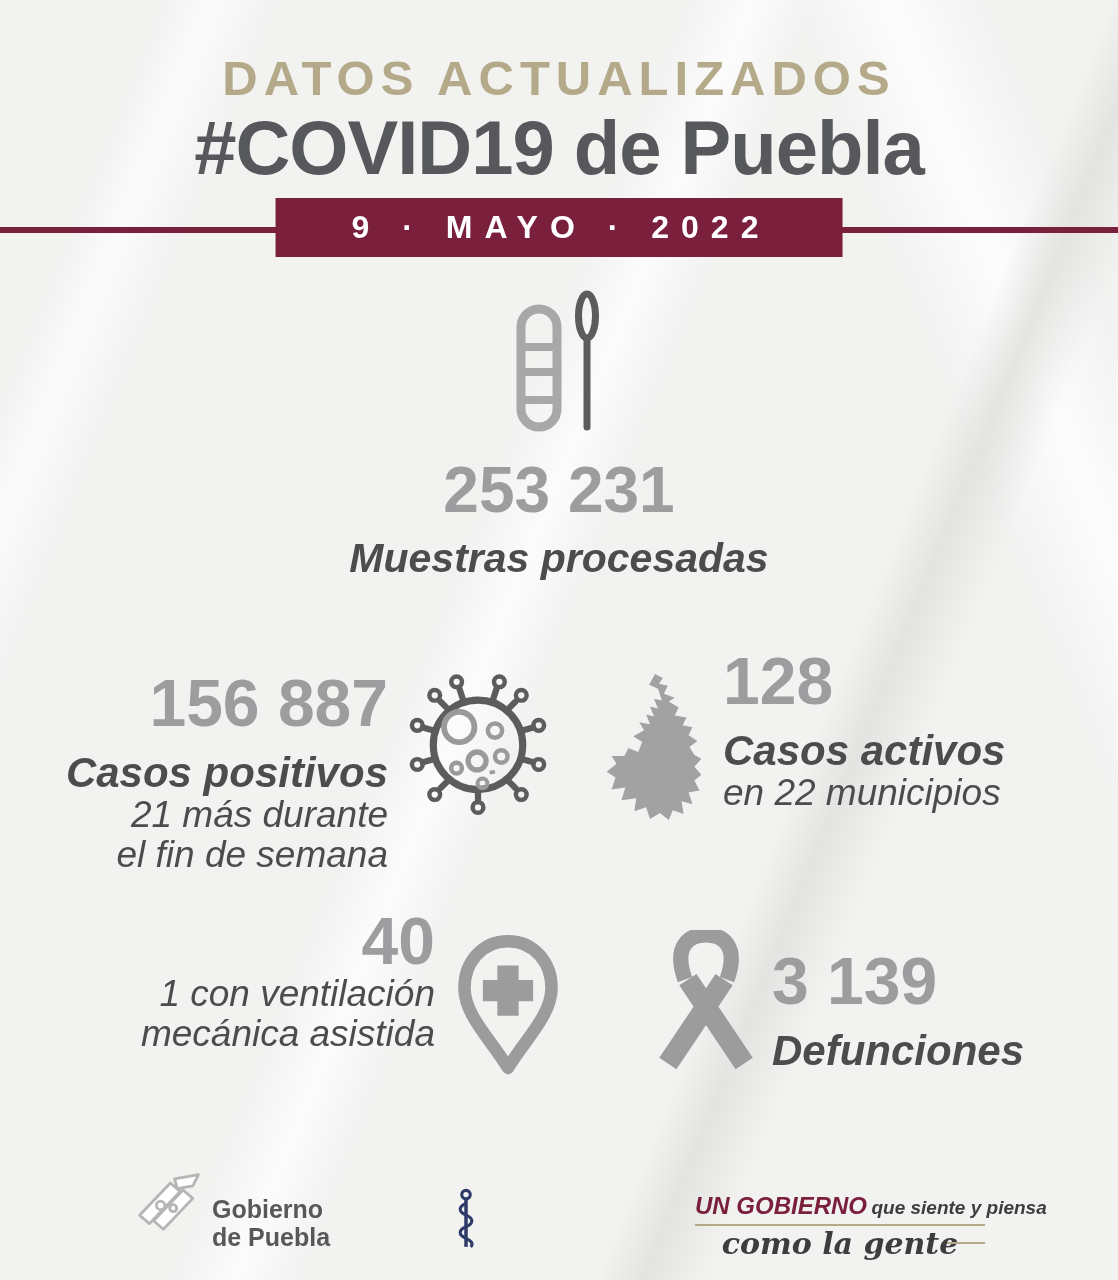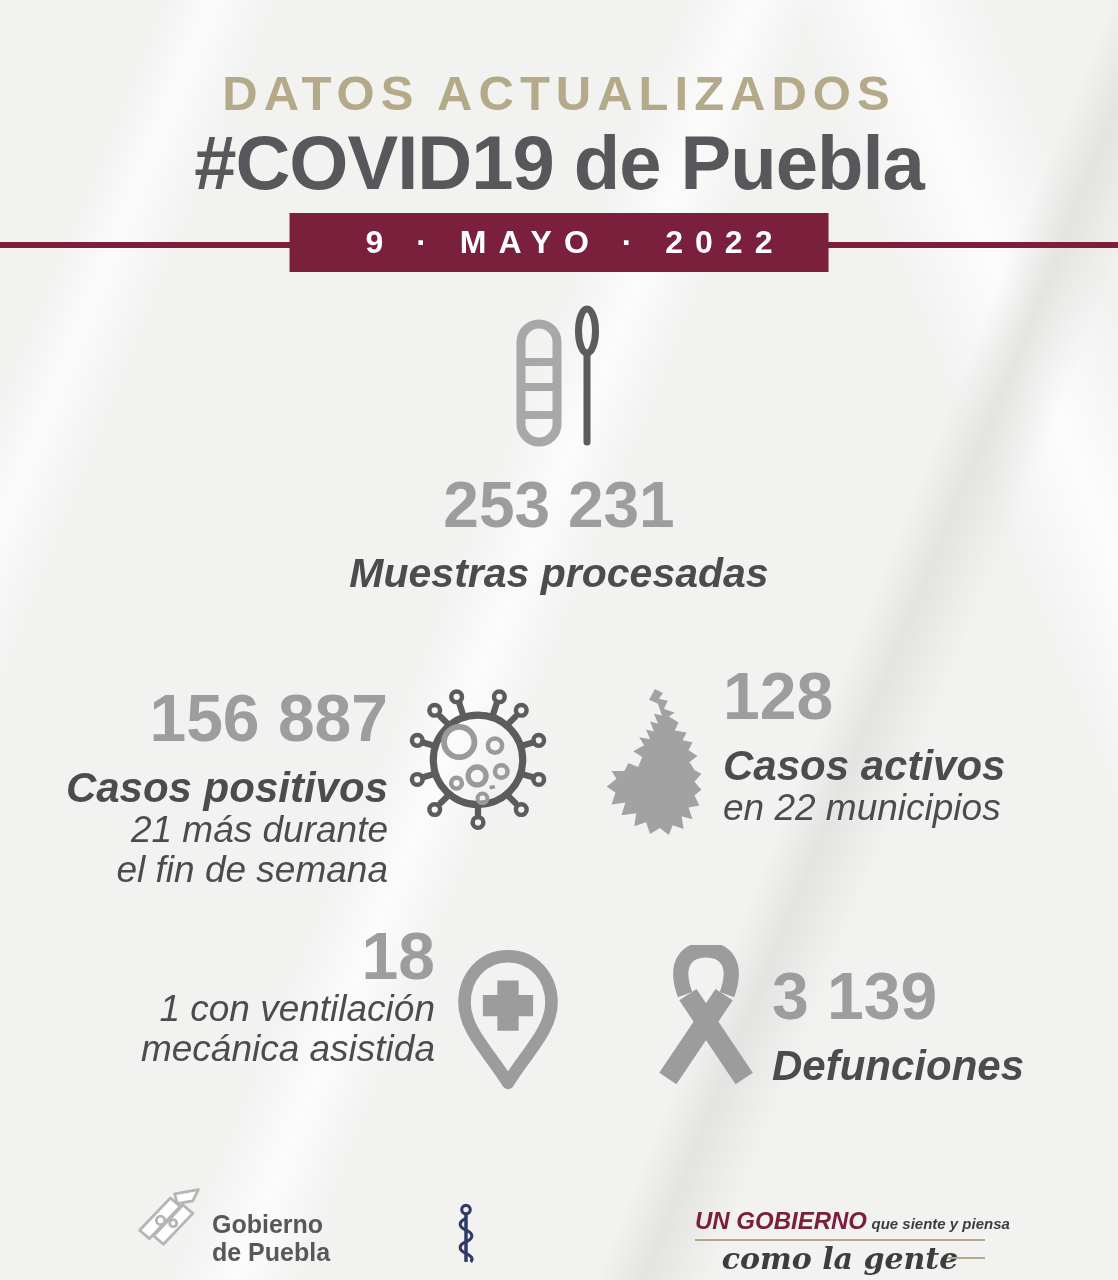--- a/index.html
+++ b/index.html
@@ -9,32 +9,32 @@
     margin:0 auto;
     overflow:hidden;
     font-family:"Liberation Sans", sans-serif;
     background-color:#f2f2f1;
     background-image:
       linear-gradient(112deg, rgba(255,255,255,0) 10%, rgba(255,255,255,.7) 13%, rgba(255,255,255,0) 17%),
       linear-gradient(112deg, rgba(255,255,255,0) 42%, rgba(255,255,255,.75) 46%, rgba(255,255,255,0) 50%),
       linear-gradient(112deg, rgba(226,226,224,0) 68%, rgba(226,226,224,.9) 71%, rgba(226,226,224,0) 75%),
       linear-gradient(68deg, rgba(255,255,255,0) 80%, rgba(255,255,255,.8) 86%, rgba(255,255,255,0) 92%);
   }
-  .abs{position:absolute;margin-top:15px;}
+  .abs{position:absolute;}
   .center{left:0;right:0;text-align:center;}
 
   
   .kicker{top:50px;font-size:49px;font-weight:800;letter-spacing:6px;color:#b4aa89;}
   .title{top:104px;font-size:76px;font-weight:800;letter-spacing:-1px;color:#57585b;}
   .banner-line{top:227px;left:0;width:1118px;height:6px;background:#7a203c;}
   .date-banner{
     top:198px;left:50%;transform:translateX(-50%);
     background:#7a203c;color:#ffffff;
     font-size:32px;font-weight:800;letter-spacing:12px;
-    padding:11px 44px 11px 76px;white-space:nowrap;
+    padding:11px 72px 11px 76px;white-space:nowrap;
   }
 
   
   .stat-value{font-weight:800;color:#9d9da0;line-height:1;white-space:nowrap;}
   .stat-label{font-weight:800;font-style:italic;color:#4b4c4e;line-height:1.08;white-space:nowrap;}
   .stat-sub{font-weight:500;font-style:italic;color:#4b4c4e;line-height:1.08;white-space:nowrap;}
 
   .samples-value{top:458px;font-size:64px;}
   .samples-label{top:536px;font-size:41px;}
 
@@ -133,21 +133,21 @@
     </svg>
   </div>
 
   <div class="abs activos-block">
     <div class="stat-value block-value">128</div>
     <div class="stat-label block-label">Casos activos</div>
     <div class="stat-sub block-sub">en 22 municipios</div>
   </div>
 
   <div class="abs hosp-block">
-    <div class="stat-value block-value">18</div>
+    <div class="stat-value block-value">40</div>
     <div class="stat-sub block-sub">1 con ventilación</div>
     <div class="stat-sub block-sub">mecánica asistida</div>
   </div>
 
   <div class="abs icon" style="left:450px;top:926px;">
     <svg width="116" height="160" viewBox="0 0 120 152">
       <path d="M60 9 C32 9 15 32 15 57 C15 86 42 110 60 140 C78 110 105 86 105 57 C105 32 88 9 60 9 Z" fill="none" stroke="#9c9c9c" stroke-width="13" stroke-linejoin="round"></path>
       <path d="M49 34 h22 v15 h15 v22 h-15 v15 h-22 v-15 h-15 v-22 h15 Z" fill="#9c9c9c"></path>
     </svg>
   </div>
@@ -185,21 +185,21 @@
     <svg width="26" height="62" viewBox="0 0 30 80">
       <circle cx="15" cy="8.5" r="5.5" fill="none" stroke="#2e3b69" stroke-width="4"></circle>
       <line x1="15" y1="14" x2="15" y2="76" stroke="#2e3b69" stroke-width="4.5"></line>
       <path d="M15 20 C5 24 5 31 15 35 C25 39 25 46 15 50 C5 54 5 61 15 65 C22 68 25 72 21 76" fill="none" stroke="#2e3b69" stroke-width="4"></path>
     </svg>
   </div>
 
   <div class="abs" style="left:695px;top:1192px;width:290px;">
     <div style="border-bottom:2px solid #b4aa89;padding-bottom:4px;white-space:nowrap;">
       <span style="font-size:24px;font-weight:800;font-style:italic;color:#7a203c;">UN GOBIERNO</span>
-      <span style="font-size:15px;font-weight:700;font-style:italic;color:#3d3d3f;">que siente y piensa</span>
+      <span style="font-size:19px;font-weight:700;font-style:italic;color:#3d3d3f;">que siente y piensa</span>
     </div>
     <div style="text-align:center;position:relative;">
       <span style="font-family:'DejaVu Serif', serif;font-style:italic;font-weight:700;font-size:30px;color:#3d3d3f;">como la gente</span>
       <span style="position:absolute;right:0;top:16px;width:38px;height:2px;background:#b4aa89;"></span>
     </div>
   </div>
 
 </div>
 
 </body></html>

